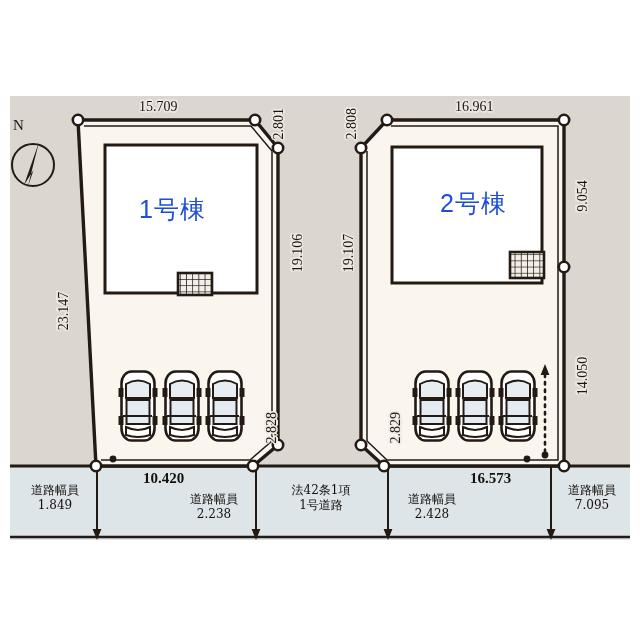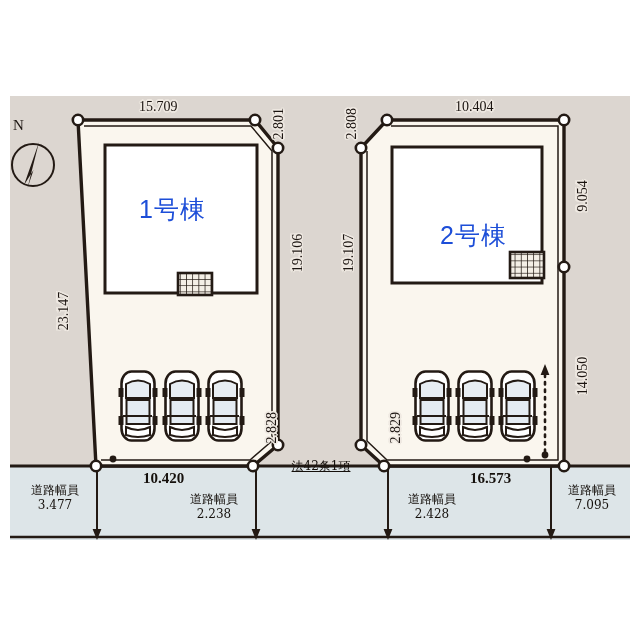--- a/index.html
+++ b/index.html
@@ -169,50 +169,51 @@
     <div class="lbl dim" style="left:139px;top:100px;">15.709</div>
 
     <div class="lbl dim vert" style="left:272px;top:108px;transform:rotate(-90deg) translate(-100%,0);transform-origin:0 0;">2.801</div>
 
     <div class="lbl dim vert" style="left:298px;top:253px;transform:rotate(-90deg) translate(-50%,-50%);transform-origin:0 0;">19.106</div>
 
     <div class="lbl dim vert" style="left:265px;top:412px;transform:rotate(-90deg) translate(-100%,0);transform-origin:0 0;">2.828</div>
 
     <div class="lbl dim vert" style="left:64px;top:311px;transform:rotate(-90deg) translate(-50%,-50%);transform-origin:0 0;">23.147</div>
 
-    <div class="lbl bldg-name" style="left:440px;top:190px;margin-top:32px;">2号棟</div>
-
-    <div class="lbl dim" style="left:455px;top:100px;">10.404</div>
+    <div class="lbl bldg-name" style="left:440px;top:190px;">2号棟</div>
+
+    <div class="lbl dim" style="left:455px;top:100px;">16.961</div>
 
     <div class="lbl dim vert" style="left:345px;top:108px;transform:rotate(-90deg) translate(-100%,0);transform-origin:0 0;">2.808</div>
 
     <div class="lbl dim vert" style="left:349px;top:253px;transform:rotate(-90deg) translate(-50%,-50%);transform-origin:0 0;">19.107</div>
 
     <div class="lbl dim vert" style="left:389px;top:412px;transform:rotate(-90deg) translate(-100%,0);transform-origin:0 0;">2.829</div>
 
     <div class="lbl dim vert" style="left:583px;top:196px;transform:rotate(-90deg) translate(-50%,-50%);transform-origin:0 0;">9.054</div>
 
     <div class="lbl dim vert" style="left:583px;top:376px;transform:rotate(-90deg) translate(-50%,-50%);transform-origin:0 0;">14.050</div>
 
     <div class="lbl road-len on-road" style="left:143px;top:471px;">10.420</div>
 
     <div class="lbl road-len on-road" style="left:470px;top:471px;">16.573</div>
 
     <div class="lbl road-lbl" style="left:16px;top:483px;width:78px;">
       <div>道路幅員</div>
-      <div>3.477</div>
+      <div>1.849</div>
     </div>
 
     <div class="lbl road-lbl" style="left:175px;top:492px;width:78px;">
       <div>道路幅員</div>
       <div>2.238</div>
     </div>
 
-    <div class="lbl road-lbl" style="left:272px;top:459px;width:98px;text-decoration:underline;">
+    <div class="lbl road-lbl" style="left:272px;top:483px;width:98px;">
       <div>法42条1項</div>
+      <div>1号道路</div>
     </div>
 
     <div class="lbl road-lbl" style="left:393px;top:492px;width:78px;">
       <div>道路幅員</div>
       <div>2.428</div>
     </div>
 
     <div class="lbl road-lbl" style="left:553px;top:483px;width:78px;">
       <div>道路幅員</div>
       <div>7.095</div>

